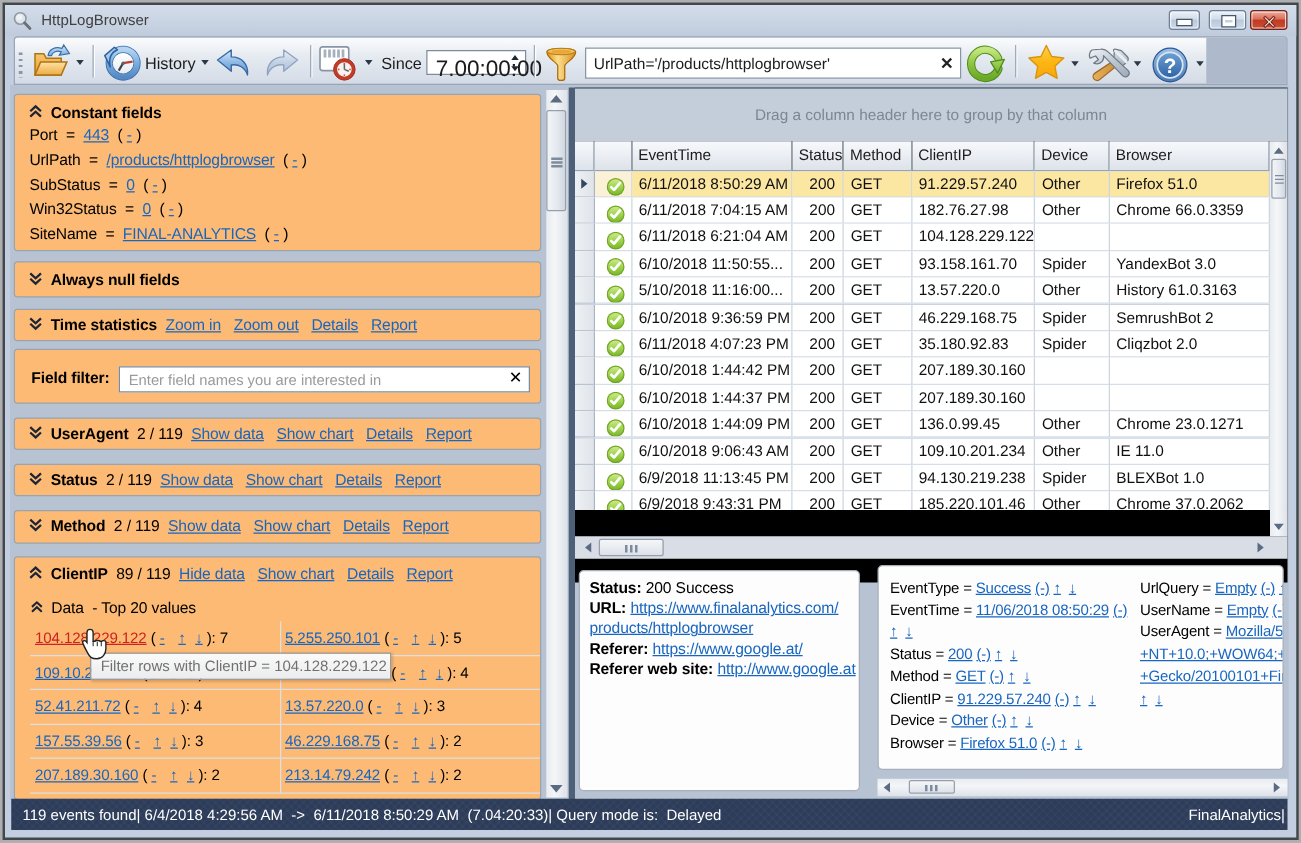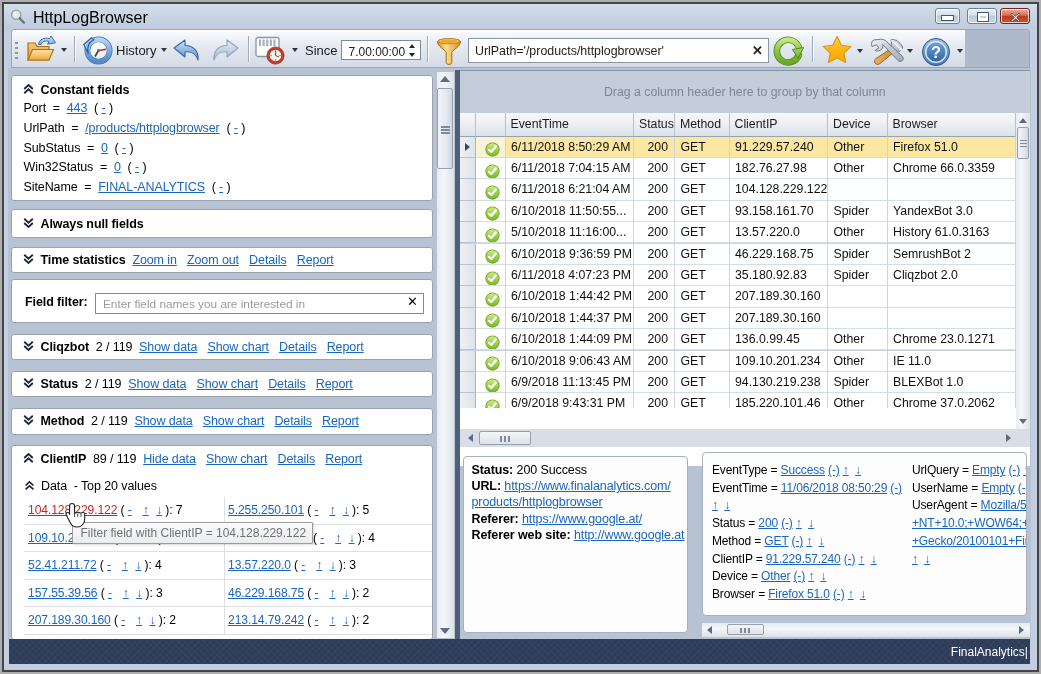--- a/index.html
+++ b/index.html
@@ -1,25 +1,25 @@
 <!DOCTYPE html>
 <html><head><meta charset="utf-8">
 <style>
 *{margin:0;padding:0;box-sizing:border-box}
 html,body{width:1041px;height:674px;overflow:hidden;background:#aeaeae;font-family:"Liberation Sans",sans-serif}
 .abs{position:absolute}
 #win{position:absolute;left:0;top:0;width:1041px;height:674px}
 #outline{position:absolute;left:2px;top:2px;width:1037px;height:670px;border:2px solid #43474b;background:#c3cfe0}
 #titlebar{position:absolute;left:4px;top:4px;width:1033px;height:25px;background:linear-gradient(#d4ddea,#bfcbdc)}
-#titletext{position:absolute;left:33px;top:9px;font-size:16px;color:#000000}
+#titletext{position:absolute;left:33px;top:9px;font-size:12px;color:#404040}
 #toolbar{position:absolute;left:11px;top:29px;width:1019px;height:39px;background:linear-gradient(#fbfcfd,#e6ebf1 40%,#d7dee8 90%,#d3dae5);border:1px solid #99a6b6;border-radius:3px 3px 0 0}
 #tboverflow{position:absolute;left:965px;top:30px;width:64px;height:37px;background:#aebacb}
 #content{position:absolute;left:8px;top:68px;width:1023px;height:572px;background:#b7c3d2}
 #statusbar{position:absolute;left:9px;top:639px;width:1021px;height:25px;background:#2c3c59;background-image:repeating-linear-gradient(45deg,rgba(255,255,255,.025) 0 1.5px,transparent 1.5px 4.5px),repeating-linear-gradient(-45deg,rgba(255,255,255,.025) 0 1.5px,transparent 1.5px 4.5px);color:#fff;font-size:12px}
-.panel{position:absolute;left:11px;width:422px;background:#ffffff;border:1px solid #9aa3ae;border-radius:3px}
+.panel{position:absolute;left:11px;width:422px;background:#fdba74;border:1px solid #9aa3ae;border-radius:3px}
 .lnk{color:#1866c0;text-decoration:underline}
 .rlnk{color:#cd2222;text-decoration:underline}
 .ph{font-size:12.5px;color:#000;white-space:nowrap;letter-spacing:-0.1px}
 .b{font-weight:bold}
 .hc{position:absolute;top:0;height:24px;background:linear-gradient(#f7f9fb,#eceff4 45%,#dde3ea);border-right:1px solid #b5c0cd;border-bottom:1px solid #96a3b3;font-size:12.3px;color:#1b1b1b;padding:4px 0 0 5px;white-space:nowrap;overflow:hidden}
 .grow{position:absolute;left:0;width:556.5px;height:21.4px;background:#fff}
 .grow.sel .gc{background:#fbe6a2}
 .gc{position:absolute;top:0;height:21.4px;border-right:1px solid #ccd6e0;border-bottom:1px solid #d5dde6;font-size:12.3px;color:#101010;padding:3.2px 0 0 5.5px;white-space:nowrap;overflow:hidden;box-sizing:border-box}
 .gc.rh{background:linear-gradient(90deg,#eef1f4,#dfe4ea)!important;border-right:1px solid #a9b4c2;border-bottom:1px solid #b9c3cf}
 .iprow{position:absolute;left:12px;width:408px;height:27.5px;border-bottom:1px solid #dcdfe3}
@@ -90,21 +90,21 @@
         </svg><span class="b">Time statistics</span>&nbsp;&nbsp;<span class="lnk">Zoom in</span>&nbsp;&nbsp;&nbsp;<span class="lnk">Zoom out</span>&nbsp;&nbsp;&nbsp;<span class="lnk">Details</span>&nbsp;&nbsp;&nbsp;<span class="lnk">Report</span></div>
 </div>
 <div class="panel" style="top:279px;height:44px">
  <div class="ph b" style="position:absolute;left:13px;top:15px">Field filter:</div>
  <input id="ffin" style="position: absolute; left: 83px; top: 13px; width: 329px; height: 21px; border: 1px solid rgb(126, 139, 155); font-family: &quot;Liberation Sans&quot;, sans-serif; font-size: 11.8px; padding-left: 7px; color: rgb(154, 154, 154);" value="Enter field names you are interested in">
  <div style="position:absolute;left:395px;top:14px;font-size:13px;color:#000">✕</div>
 </div>
 <div class="panel" style="top:334px;height:26px">
  <div class="ph" style="position:absolute;left:10px;top:5px"><svg width="13" height="12" style="margin-right:5.5px;vertical-align:-1px">
           <use href="#chevdn"></use>
-        </svg><span class="b">Cliqzbot</span>&nbsp; 2 / 119&nbsp;&nbsp;<span class="lnk">Show data</span>&nbsp;&nbsp;&nbsp;<span class="lnk">Show chart</span>&nbsp;&nbsp;&nbsp;<span class="lnk">Details</span>&nbsp;&nbsp;&nbsp;<span class="lnk">Report</span></div>
+        </svg><span class="b">UserAgent</span>&nbsp; 2 / 119&nbsp;&nbsp;<span class="lnk">Show data</span>&nbsp;&nbsp;&nbsp;<span class="lnk">Show chart</span>&nbsp;&nbsp;&nbsp;<span class="lnk">Details</span>&nbsp;&nbsp;&nbsp;<span class="lnk">Report</span></div>
 </div>
 <div class="panel" style="top:371px;height:26px">
  <div class="ph" style="position:absolute;left:10px;top:5px"><svg width="13" height="12" style="margin-right:5.5px;vertical-align:-1px">
           <use href="#chevdn"></use>
         </svg><span class="b">Status</span>&nbsp; 2 / 119&nbsp;&nbsp;<span class="lnk">Show data</span>&nbsp;&nbsp;&nbsp;<span class="lnk">Show chart</span>&nbsp;&nbsp;&nbsp;<span class="lnk">Details</span>&nbsp;&nbsp;&nbsp;<span class="lnk">Report</span></div>
 </div>
 <div class="panel" style="top:408px;height:27px">
  <div class="ph" style="position:absolute;left:10px;top:5px"><svg width="13" height="12" style="margin-right:5.5px;vertical-align:-1px">
           <use href="#chevdn"></use>
         </svg><span class="b">Method</span>&nbsp; 2 / 119&nbsp;&nbsp;<span class="lnk">Show data</span>&nbsp;&nbsp;&nbsp;<span class="lnk">Show chart</span>&nbsp;&nbsp;&nbsp;<span class="lnk">Details</span>&nbsp;&nbsp;&nbsp;<span class="lnk">Report</span></div>
@@ -142,21 +142,21 @@
 <div class="abs" style="left:437px;top:72px;width:17px;height:566px;background:linear-gradient(90deg,#e8ebf0,#f4f6f8 40%,#dde2e9)">
  <div class="abs" style="left:3px;top:4px;width:0;height:0;border-left:5px solid transparent;border-right:5px solid transparent;border-bottom:6px solid #5b6b82"></div>
  <div class="abs" style="left:0px;top:16px;width:16px;height:81px;background:linear-gradient(90deg,#f2f4f7,#e3e8ee 60%,#cfd6df);border:1px solid #96a0ad;border-radius:2px">
    <div class="abs" style="left:3px;top:37px;width:9px;height:1.6px;background:#7d8b9d"></div>
    <div class="abs" style="left:3px;top:40px;width:9px;height:1.6px;background:#7d8b9d"></div>
    <div class="abs" style="left:3px;top:43px;width:9px;height:1.6px;background:#7d8b9d"></div>
  </div>
  <div class="abs" style="left:3px;top:556px;width:0;height:0;border-left:5px solid transparent;border-right:5px solid transparent;border-top:6px solid #5b6b82"></div>
 </div>
 <div class="abs" style="left:455px;top:70px;width:4.5px;height:570px;background:#4e5f78"></div>
-<div class="abs" style="left:459.5px;top:70px;width:570.5px;height:396px;background:#ffffff;border-top:1px solid #8193a9">
+<div class="abs" style="left:459.5px;top:70px;width:570.5px;height:396px;background:#000000;border-top:1px solid #8193a9">
  <div class="abs" style="left:0;top:0;width:570.5px;height:41.5px;background:#c4cedA"></div>
  <div class="abs" style="left:0;top:14px;width:570.5px;text-align:center;font-size:12.3px;color:#7d8695">Drag a column header here to group by that column</div>
  <div id="ghead" class="abs" style="left:0;top:41.5px;height:24px">
         <div class="hc" style="left:0px;width:16px"></div>
         <div class="hc" style="left:16px;width:30px"></div>
         <div class="hc" style="left:46px;width:128.5px">EventTime</div>
         <div class="hc" style="left:174.5px;width:41px">Status</div>
         <div class="hc" style="left:215.5px;width:54.5px">Method</div>
         <div class="hc" style="left:270px;width:98.5px">ClientIP</div>
         <div class="hc" style="left:368.5px;width:59.5px">Device</div>
@@ -373,20 +373,21 @@
  <div class="abs" style="left:5px;top:3px;width:0;height:0;border-top:4px solid transparent;border-bottom:4px solid transparent;border-right:5px solid #5b6b82"></div>
  <div class="abs" style="left:317px;top:3px;width:0;height:0;border-top:4px solid transparent;border-bottom:4px solid transparent;border-left:5px solid #5b6b82"></div>
  <div class="abs" style="left:25px;top:1px;width:37px;height:11px;background:linear-gradient(#f4f6f8,#dde2e9);border:1px solid #96a0ad;border-radius:2px">
   <div class="abs" style="left:12px;top:3px;width:2px;height:5px;background:#7d8b9d"></div>
   <div class="abs" style="left:16px;top:3px;width:2px;height:5px;background:#7d8b9d"></div>
   <div class="abs" style="left:20px;top:3px;width:2px;height:5px;background:#7d8b9d"></div>
  </div>
 </div>
 
 <div id="statusbar">
+ <div style="position:absolute;left:9px;top:6px;white-space:nowrap">119 events found| 6/4/2018 4:29:56 AM &nbsp;-&gt; &nbsp;6/11/2018 8:50:29 AM &nbsp;(7.04:20:33)| Query mode is: &nbsp;Delayed</div>
  <div style="position:absolute;right:2px;top:6px;white-space:nowrap">FinalAnalytics|</div>
 </div>
 <svg class="abs" style="left:10px;top:9px" width="16" height="16" viewBox="0 0 16 16">
  <circle cx="6.2" cy="5.8" r="4.6" fill="#dfe5ea" stroke="#8f9aa5" stroke-width="1.3"></circle>
  <circle cx="5.4" cy="4.8" r="2.4" fill="#eef2f5"></circle>
  <line x1="9.6" y1="9.2" x2="14" y2="13.8" stroke="#6b6f73" stroke-width="2.2" stroke-linecap="round"></line>
 </svg>
 <div class="capbtn" style="left:935px;width:25px">
  <div style="position:absolute;left:6px;top:7px;width:11px;height:3.5px;background:#fff;box-shadow:0 0 0 1px #46586e"></div>
 </div>
@@ -489,21 +490,21 @@
  <g fill="#c8553f">
         <circle cx="20.5" cy="15" r="0.7"></circle>
         <circle cx="25" cy="19.5" r="0.7"></circle>
         <circle cx="20.5" cy="24" r="0.7"></circle>
         <circle cx="16" cy="19.5" r="0.7"></circle>
       </g>
 </svg>
 <div class="dd" style="left:292px;top:48px"></div>
 <div class="tbtext" style="left:305px;top:43px">Since</div>
 <div class="abs" style="left:340.5px;top:40px;width:80px;height:20px;background:#fff;border:1px solid #7e8b9b">
- <div class="tbtext" style="left:7px;top:3.5px;font-size:12px">7.00:00:00</div>
+ <div class="tbtext" style="left:7px;top:3.5px;font-size:18px">7.00:00:00</div>
  <div class="abs" style="left:67px;top:2.8px;width:0;height:0;border-left:3.3px solid transparent;border-right:3.3px solid transparent;border-bottom:4.2px solid #1d2731"></div>
  <div class="abs" style="left:67px;top:12px;width:0;height:0;border-left:3.3px solid transparent;border-right:3.3px solid transparent;border-top:4.2px solid #1d2731"></div>
 </div>
 <div class="tsep" style="left:427px"></div>
 <svg class="abs" style="left:436px;top:37px" width="26" height="29" viewBox="0 0 26 29">
  <path d="M1.5 4.5 C1.5 1 24.5 1 24.5 4.5 C24.5 9.5 17 12.5 15.8 15.5 L15.8 25.5 C15.8 28 10.2 28 10.2 25.5 L10.2 15.5 C9 12.5 1.5 9.5 1.5 4.5 Z" fill="url(#fun)" stroke="#a8690a" stroke-width="1"></path>
  <ellipse cx="13" cy="4.2" rx="11" ry="2.6" fill="url(#fun2)" stroke="#b47a14" stroke-width="0.8"></ellipse>
  <ellipse cx="13" cy="4.2" rx="8.2" ry="1.7" fill="#e8a93c"></ellipse>
  <defs>
  <linearGradient id="fun" x1="0" y1="0" x2="1" y2="0">
@@ -581,21 +582,21 @@
           <stop offset="1" stop-color="#4779b4"></stop>
         </linearGradient>
  <linearGradient id="hcirc2" x1="0" y1="0" x2="0" y2="1">
           <stop offset="0" stop-color="#6ea0d4"></stop>
           <stop offset="1" stop-color="#2f64a6"></stop>
         </linearGradient>
  </defs>
 </svg>
 <div class="dd" style="left:956.5px;top:49px"></div>
 <div class="abs" style="left:71.5px;top:521.5px;width:241.5px;height:22.5px;background:linear-gradient(#fafafa,#ebecee);border:1px solid #9b9b9b;border-radius:1px;box-shadow:1px 1px 2px rgba(0,0,0,.15)">
- <div style="position:absolute;left:8px;top:4px;font-size:12px;color:#717171;white-space:nowrap;top:3.5px">Filter field with ClientIP = 104.128.229.122</div>
+ <div style="position:absolute;left:8px;top:4px;font-size:12px;color:#717171;white-space:nowrap;top:3.5px">Filter rows with ClientIP = 104.128.229.122</div>
 </div>
 <svg class="abs" style="left:64px;top:502px" width="22" height="27" viewBox="0 0 22 27">
  <path d="M8 1.5 C9.5 1.5 10.5 2.5 10.5 4 L10.5 11 L12 11 C12.2 10 15.8 10 16 11 L17.5 11 C17.8 10.2 20.5 10.3 20.7 11.5 L20.7 17 C20.7 21 18 25 13.5 25 C9 25 7.8 23.5 6.2 20.5 C4.8 18 3 14.5 2.2 12.5 C1.6 11 3.5 9.8 4.8 11 L5.6 12 L5.6 4 C5.6 2.5 6.5 1.5 8 1.5 Z" fill="#fff" stroke="#222" stroke-width="1.1"></path>
  <g stroke="#222" stroke-width="0.8">
         <line x1="10.5" y1="11" x2="10.5" y2="15"></line>
         <line x1="13.8" y1="11.2" x2="13.8" y2="15"></line>
         <line x1="17" y1="11.4" x2="17" y2="15"></line>
       </g>
 </svg>
 

